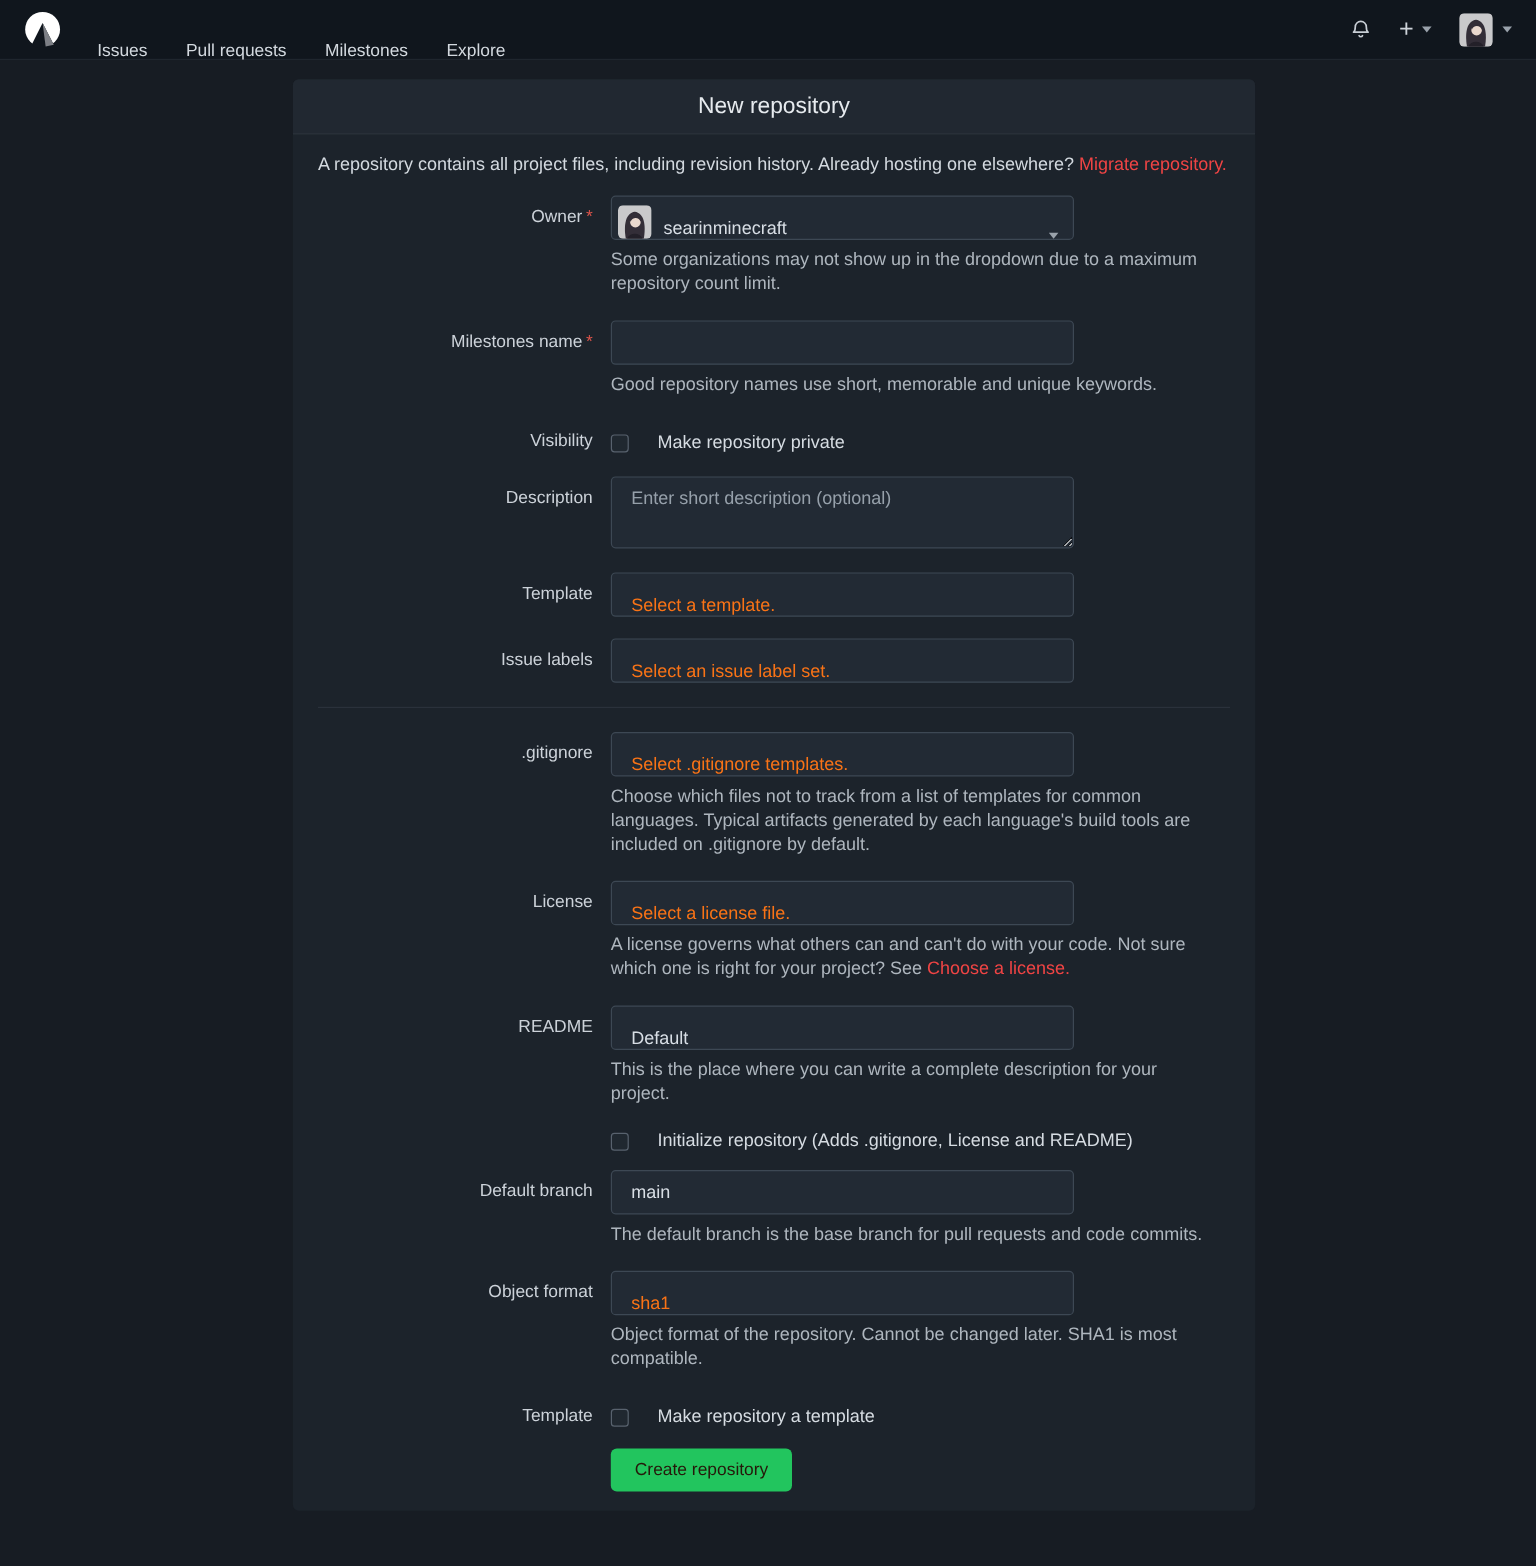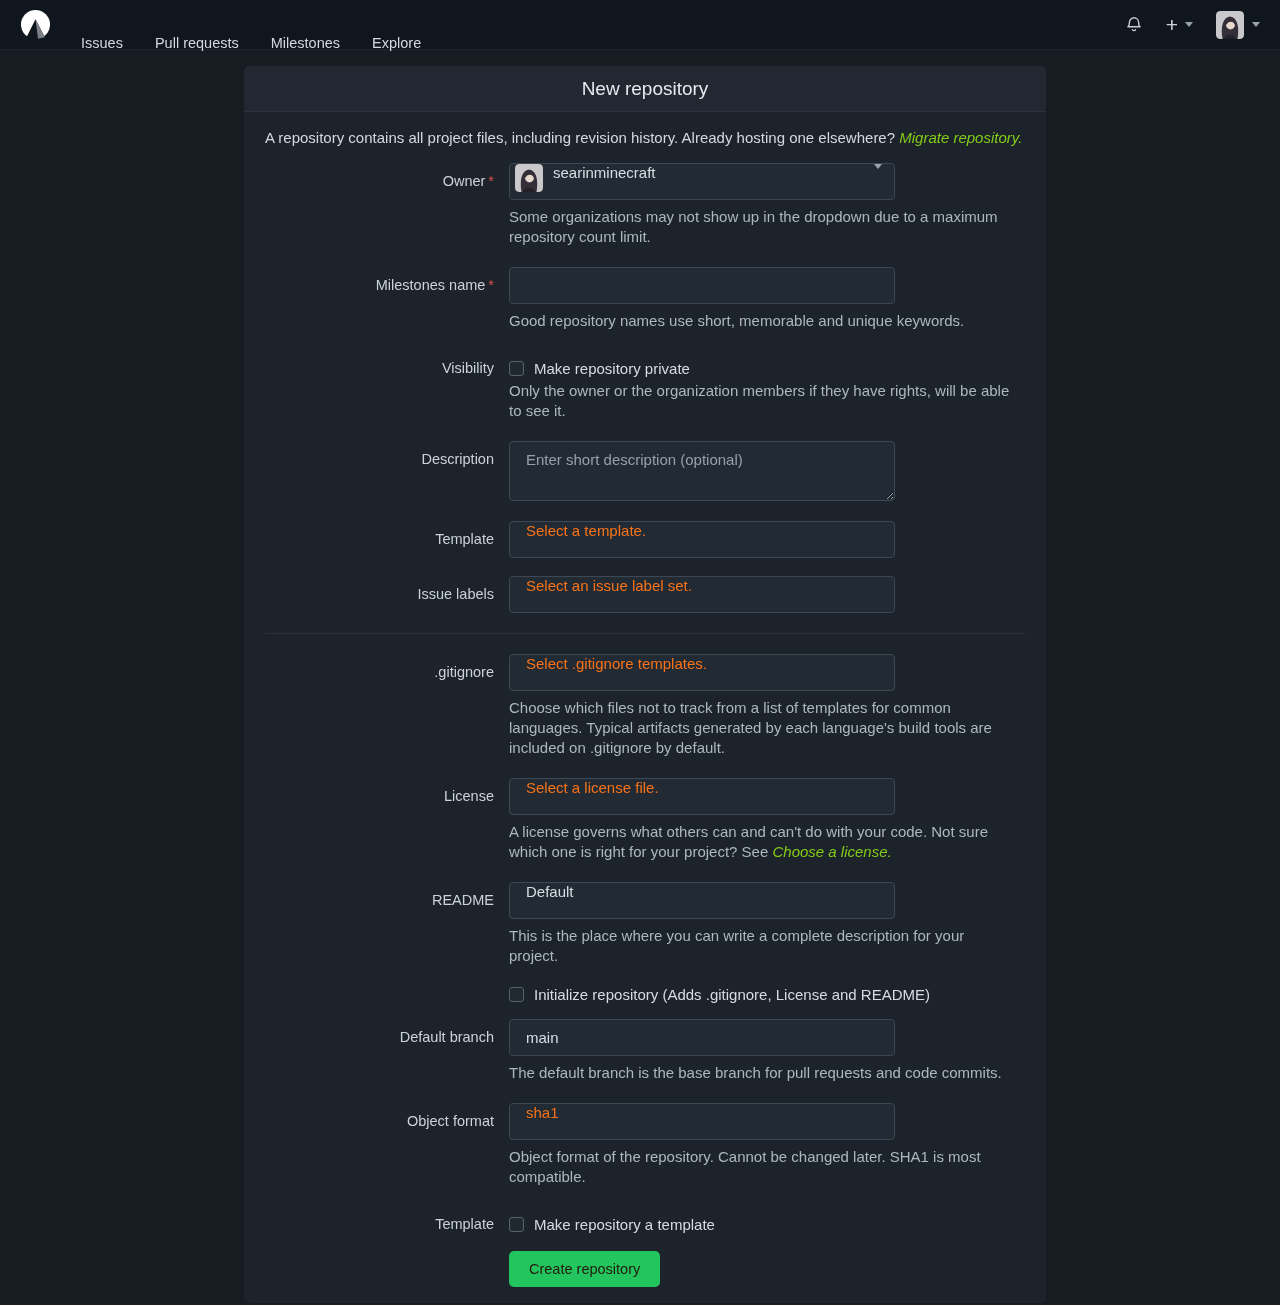--- a/index.html
+++ b/index.html
@@ -33,47 +33,47 @@
     width:802px; margin:0 auto; background:#1c232b; border-radius:5px;
     overflow:hidden;
   }
   .card-header {
     height:46px; background:#212831; border-bottom:1px solid #2b323b;
     display:flex; align-items:center; justify-content:center;
   }
   .card-title { font-size:19px; font-weight:500; color:#e6eaee; }
   .card-body { padding:15px 21px 16px 21px; }
   .intro { font-size:15px; color:#d3d9df; margin:2px 0 17px 0; }
-  a.orange-link { color:#84cc16; text-decoration:none; cursor:pointer;font-style:italic; }
+  a.orange-link { color:#ef4444; text-decoration:none; cursor:pointer; }
   
   .form-row { display:flex; margin-bottom:20px; }
   .row-label {
     width:244px; flex-shrink:0; text-align:right; padding:10px 15px 0 0;
     font-size:14.5px; font-weight:500; color:#ccd2d9; white-space:nowrap;
   }
   .req { color:#d9534a; margin-left:3px; font-weight:500; }
   .row-field { width:510px; }
   .control {
     width:386px; height:37px; background:#222a34; border:1px solid #3d4854;
     border-radius:4px; color:#d8dee5; font-size:15px;
-    display:flex; align-items:flex-start; padding:0 16px;
+    display:flex; align-items:flex-end; padding:0 16px;
     font-family:"Liberation Sans", sans-serif;
   }
   input.control { display:block; }
   .control.select { cursor:pointer; }
   .control .ph, .ph-text { color:#f97316; }
   .owner-select { padding:0 12px 0 5px; }
   .owner-select .avatar { width:28px; height:28px; margin-right:10px; }
   .owner-select .caret { margin-left:auto; }
   textarea.control {
     width:386px; height:60px; padding:9px 16px; resize:vertical; display:block;
   }
   textarea.control::placeholder, input.control::placeholder { color:#96a0aa; opacity:1; }
   .help { font-size:15px; color:#aeb6be; line-height:20px; margin-top:7px; max-width:503px; }
-  .cb-row { display:flex; align-items:flex-start; gap:10px; padding-top:9px; }
+  .cb-row { display:flex; align-items:flex-end; gap:24px; padding-top:9px; }
   .cb-row.no-pad { padding-top:0; }
   input.cb {
     appearance:none; -webkit-appearance:none; width:15px; height:15px; margin-top:1px;
     background:#202830; border:1px solid #58626e; border-radius:3px; cursor:pointer; flex-shrink:0;
   }
   .cb-label { font-size:15px; color:#d6dce2; cursor:pointer; }
   .divider { border:none; border-top:1px solid #2a313b; margin:0 0 20px 0; }
   .btn-primary {
     height:36px; padding:0 20px; background:#22c55e; color:#26190a;
     border:none; border-radius:5px; font-size:14.5px; font-weight:500;
@@ -163,21 +163,20 @@
 
       <div class="form-row">
         <div class="row-label" style="padding-top:9px;">
           <span>Visibility</span>
         </div>
         <div class="row-field">
           <div class="cb-row">
             <input type="checkbox" class="cb" style="">
             <label class="cb-label">Make repository private</label>
           </div>
-          <div class="help" style="margin-top:4px;">Only the owner or the organization members if they have rights, will be able to see it.</div>
         </div>
       </div>
 
       <div class="form-row">
         <div class="row-label">
           <span>Description</span>
         </div>
         <div class="row-field">
           <textarea class="control" placeholder="Enter short description (optional)" style=""></textarea>
         </div>

